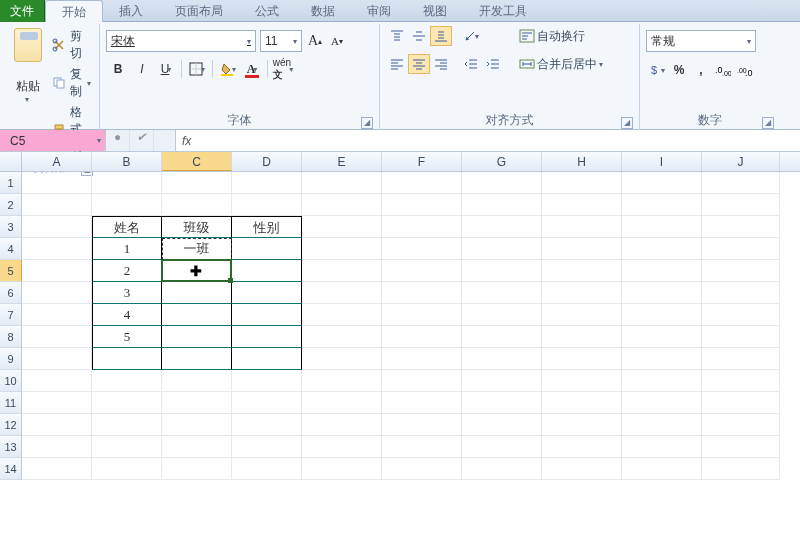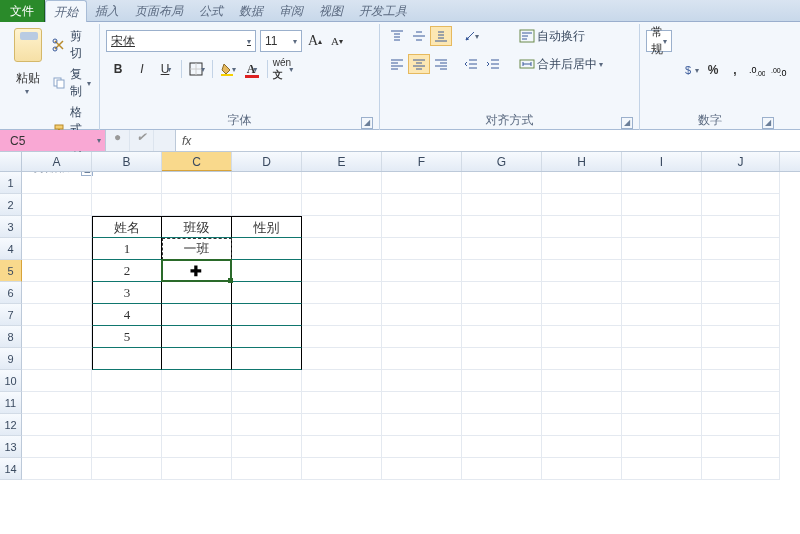--- a/index.html
+++ b/index.html
@@ -1,21 +1,21 @@
 <!DOCTYPE html>
 <html><head>
 <meta charset="utf-8">
 <style>
 * { box-sizing: border-box; margin: 0; padding: 0; font-family: "Microsoft YaHei", "SimSun", Arial, sans-serif; }
 body { background: #fff; font-size: 12px; color: #333; width: 800px; height: 534px; overflow: hidden; position: relative; }
 
 
 .tabs { height: 22px; background: linear-gradient(#d9e4f1,#c8d8ea); display: flex; align-items: center; padding-left: 0; border-bottom: 1px solid #9aaecd; font-size: 12px; }
 .tabs .file { background: #2a8a2a; color: #fff; padding: 0 10px; height: 22px; line-height: 22px; border-right: 1px solid #1a5a1a; }
-.tabs .tab { padding: 0 8px; color: #5b6a80; height: 22px; line-height: 22px; font-style: italic; }
+.tabs .tab { padding: 0 16px; color: #5b6a80; height: 22px; line-height: 22px; }
 .tabs .tab.active { background: #f3f7fc; color: #5b6a80; border: 1px solid #a8bcd6; border-bottom: none; border-radius: 3px 3px 0 0; }
 
 
 .ribbon { background: #f3f7fc; border-bottom: 1px solid #a8bcd6; padding: 2px 4px 0 4px; height: 108px; display: flex; }
 .group { border-right: 1px solid #c3d3e6; padding: 2px 6px 0 6px; display: flex; flex-direction: column; justify-content: space-between; height: 108px; }
 .group-label { text-align: center; color: #5b6a80; font-size: 12px; padding: 2px 0 3px 0; position: relative; }
 .group-label .launcher { position: absolute; right: 0; bottom: 3px; width: 12px; height: 12px; border: 1px solid #9bb0cc; font-size: 8px; line-height: 10px; text-align: center; color: #6b7f99; }
 .grow { flex: 1; }
 
 
@@ -41,21 +41,21 @@
 .sep { width:1px; height:18px; background:#c3d3e6; margin:0 3px; }
 .align-left { display:flex; flex-direction:column; gap:8px; }
 .arow { display:flex; gap:0; align-items:center; }
 .abtn { width:22px; height:20px; display:flex; align-items:center; justify-content:center; border:1px solid transparent; }
 .abtn.sel { background:#fce7b3; border:1px solid #e6b95e; }
 .align-right { display:flex; flex-direction:column; gap:8px; padding-left:10px;text-align:center; }
 .wide-btn { height:20px; display:flex; align-items:center; gap:4px; padding:0 4px; color:#3a4a60; border:1px solid transparent; }
 .align-wrap { display:flex; }
 
 
-.num-body { display:flex; gap:8px; padding-top:4px; }
+.num-body { display:flex; flex-direction:column; gap:8px; padding-top:4px; }
 .num-combo { width:110px; }
 
 
 .fbar { height: 22px; border-bottom:1px solid #bcc9d9; display:flex; align-items:stretch; background:#ecf1f8; }
 .namebox { width:106px; border-right:1px solid #bcc9d9; display:flex; align-items:center; padding-left:10px; background:#f9a8d4; font-size:12px; }
 .namebox .nd { margin-left:auto; padding-right:4px; font-size:8px; color:#5b6a80; }
 .fx-area { display:flex; align-items:center; flex:1; background:#fff; }
 .fx-btn { width:24px; text-align:center; color:#6b7f99; font-style:italic; border-right:1px solid #dce4ee; }
 .fx-label { padding-left:6px; font-style:italic; color:#555; }
 
@@ -106,21 +106,21 @@
   <div class="tab">视图</div>
   <div class="tab">开发工具</div>
 </div>
 
 <div class="ribbon">
 
   <div class="group" style="width:96px">
     <div class="clip-body grow">
       <div class="clip-left">
         <div class="paste-icon"></div>
-        <div style="margin-top:8px">粘贴</div>
+        <div style="margin-top:16px">粘贴</div>
         <div class="split">▾</div>
       </div>
       <div class="clip-right">
         <div class="clip-item">
           <span class="ic">
               <svg width="14" height="14" viewBox="0 0 14 14">
                 <path d="M3 3l8 8M11 3l-8 8" stroke="#b88a2a" stroke-width="1.5" fill="none"></path>
                 <circle cx="3" cy="11" r="2" fill="none" stroke="#3a5a9a"></circle>
                 <circle cx="3" cy="3" r="2" fill="none" stroke="#3a5a9a"></circle>
               </svg>

